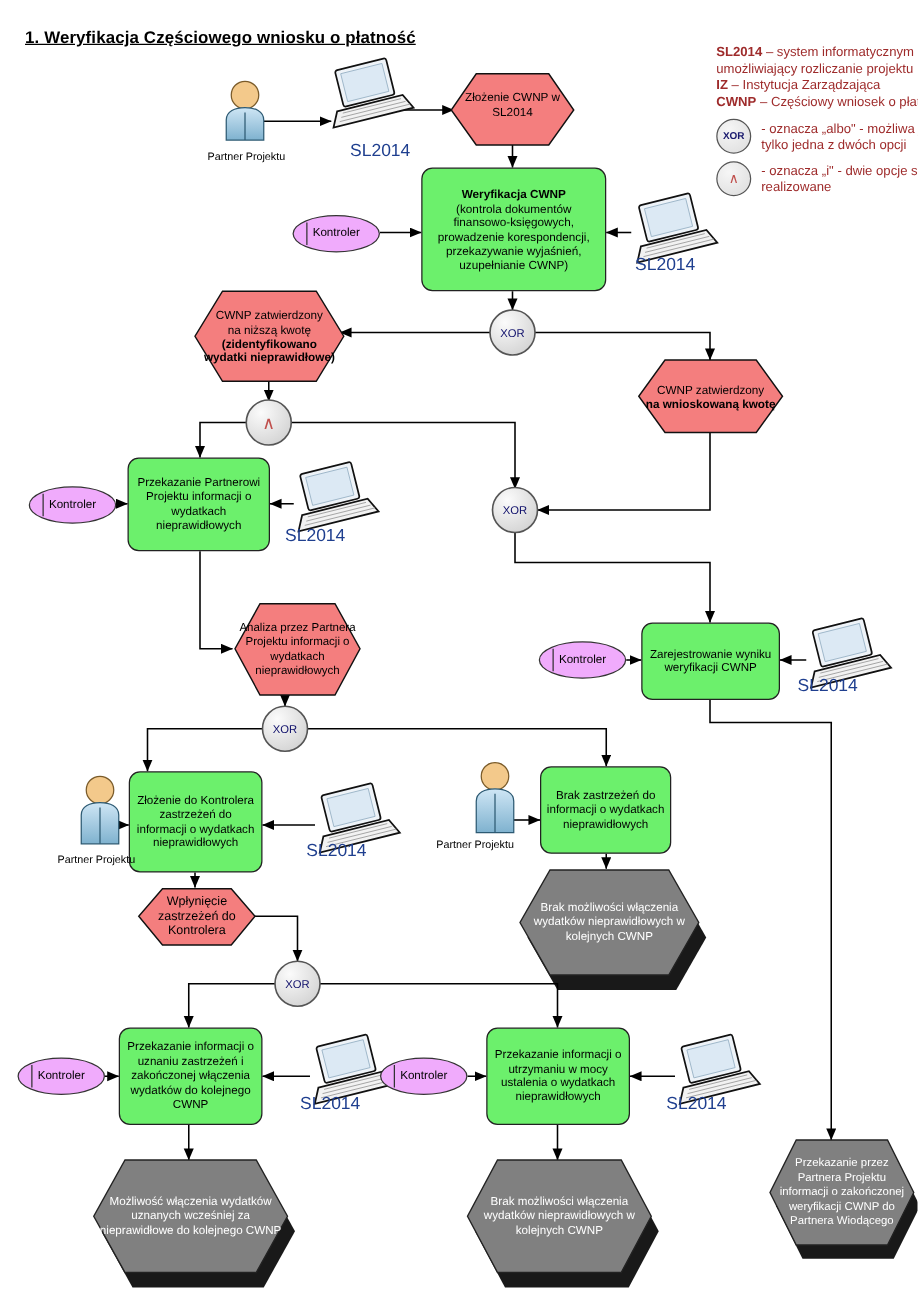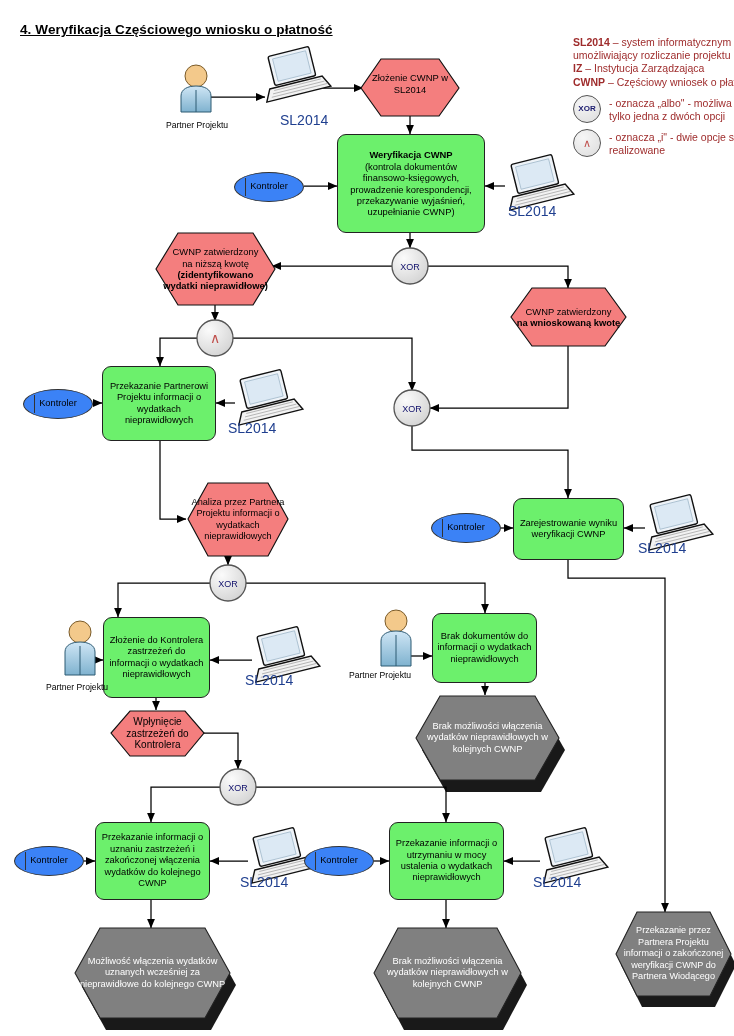--- a/index.html
+++ b/index.html
@@ -19,33 +19,33 @@
             font-size:8px;color:#1a1a6e;font-weight:bold;}
   .gatechip.and{font-size:11px;color:#c0504d;font-weight:normal;}
   
   .node{position:absolute;display:flex;align-items:center;justify-content:center;
         text-align:center;box-sizing:border-box;}
   .node .lbl{position:relative;z-index:3;line-height:11.4px;padding:0 3px;}
   .proc{background:#6cf06c;border:1.1px solid #222;border-radius:9px;}
   .hexred .lbl,.hexgray .lbl{pointer-events:none;}
   .hexred{color:#000;}
   .hexgray{color:#fff;}
-  .ellipse{background:#3b82f6;border:1.2px solid #333;border-radius:50%;}
+  .ellipse{background:#f0abfc;border:1.2px solid #333;border-radius:50%;}
   .ellipse .bar{position:absolute;left:10px;top:5px;bottom:5px;width:1.4px;background:#333;}
   .sl2014{position:absolute;color:#1f3f8f;font-size:14px;white-space:nowrap;}
   .actorlbl{position:absolute;font-size:8.6px;color:#000;white-space:nowrap;}
   svg{position:absolute;left:0;top:0;overflow:visible;}
   .nodelayer{position:absolute;left:0;top:0;width:734px;height:1036px;}
 </style>
 </head>
 <body>
 
 <div id="stage">
 
-  <div class="title">4. Weryfikacja Częściowego wniosku o płatność</div>
+  <div class="title">1. Weryfikacja Częściowego wniosku o płatność</div>
 
   <div class="legend">
     <div>
       <b>SL2014</b>
       <span>–</span>
       <span>system informatycznym umożliwiający rozliczanie projektu</span>
     </div>
     <div>
       <b>IZ</b>
       <span>–</span>
@@ -309,21 +309,21 @@
 
     <div class="node proc" style="left:513px;top:498px;width:111px;height:62px;font-size:9.3px;">
       <span class="lbl">Zarejestrowanie wyniku weryfikacji CWNP</span>
       </div>
 
     <div class="node proc" style="left:103px;top:617px;width:107px;height:81px;font-size:9.3px;">
       <span class="lbl">Złożenie do Kontrolera zastrzeżeń do informacji o wydatkach nieprawidłowych</span>
       </div>
 
     <div class="node proc" style="left:432px;top:613px;width:105px;height:70px;font-size:9.3px;">
-      <span class="lbl">Brak dokumentów do informacji o wydatkach nieprawidłowych</span>
+      <span class="lbl">Brak zastrzeżeń do informacji o wydatkach nieprawidłowych</span>
       </div>
 
     <div class="node proc" style="left:95px;top:822px;width:115px;height:78px;font-size:9.3px;">
       <span class="lbl">Przekazanie informacji o uznaniu zastrzeżeń i zakończonej włączenia wydatków do kolejnego CWNP</span>
       </div>
 
     <div class="node proc" style="left:389px;top:822px;width:115px;height:78px;font-size:9.3px;">
       <span class="lbl">Przekazanie informacji o utrzymaniu w mocy ustalenia o wydatkach nieprawidłowych</span>
       </div>
 

